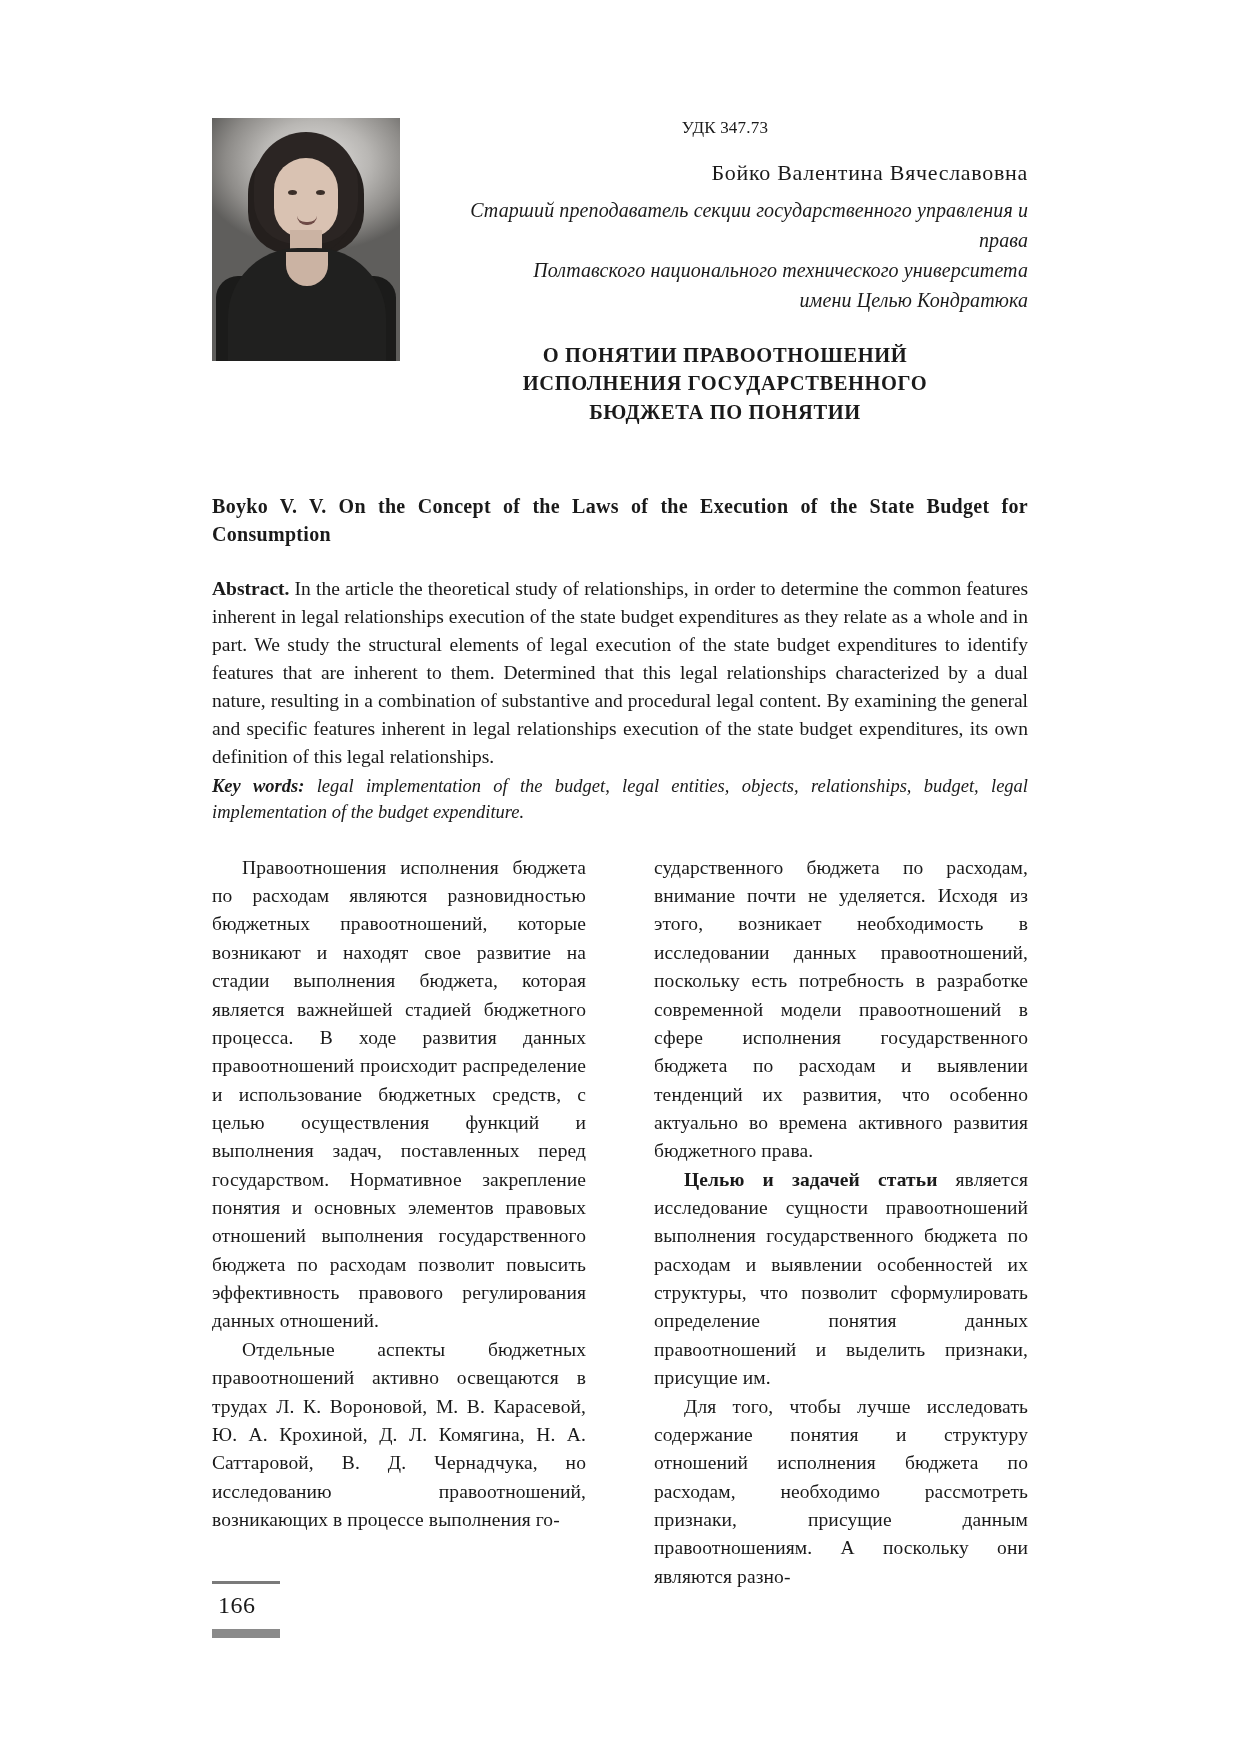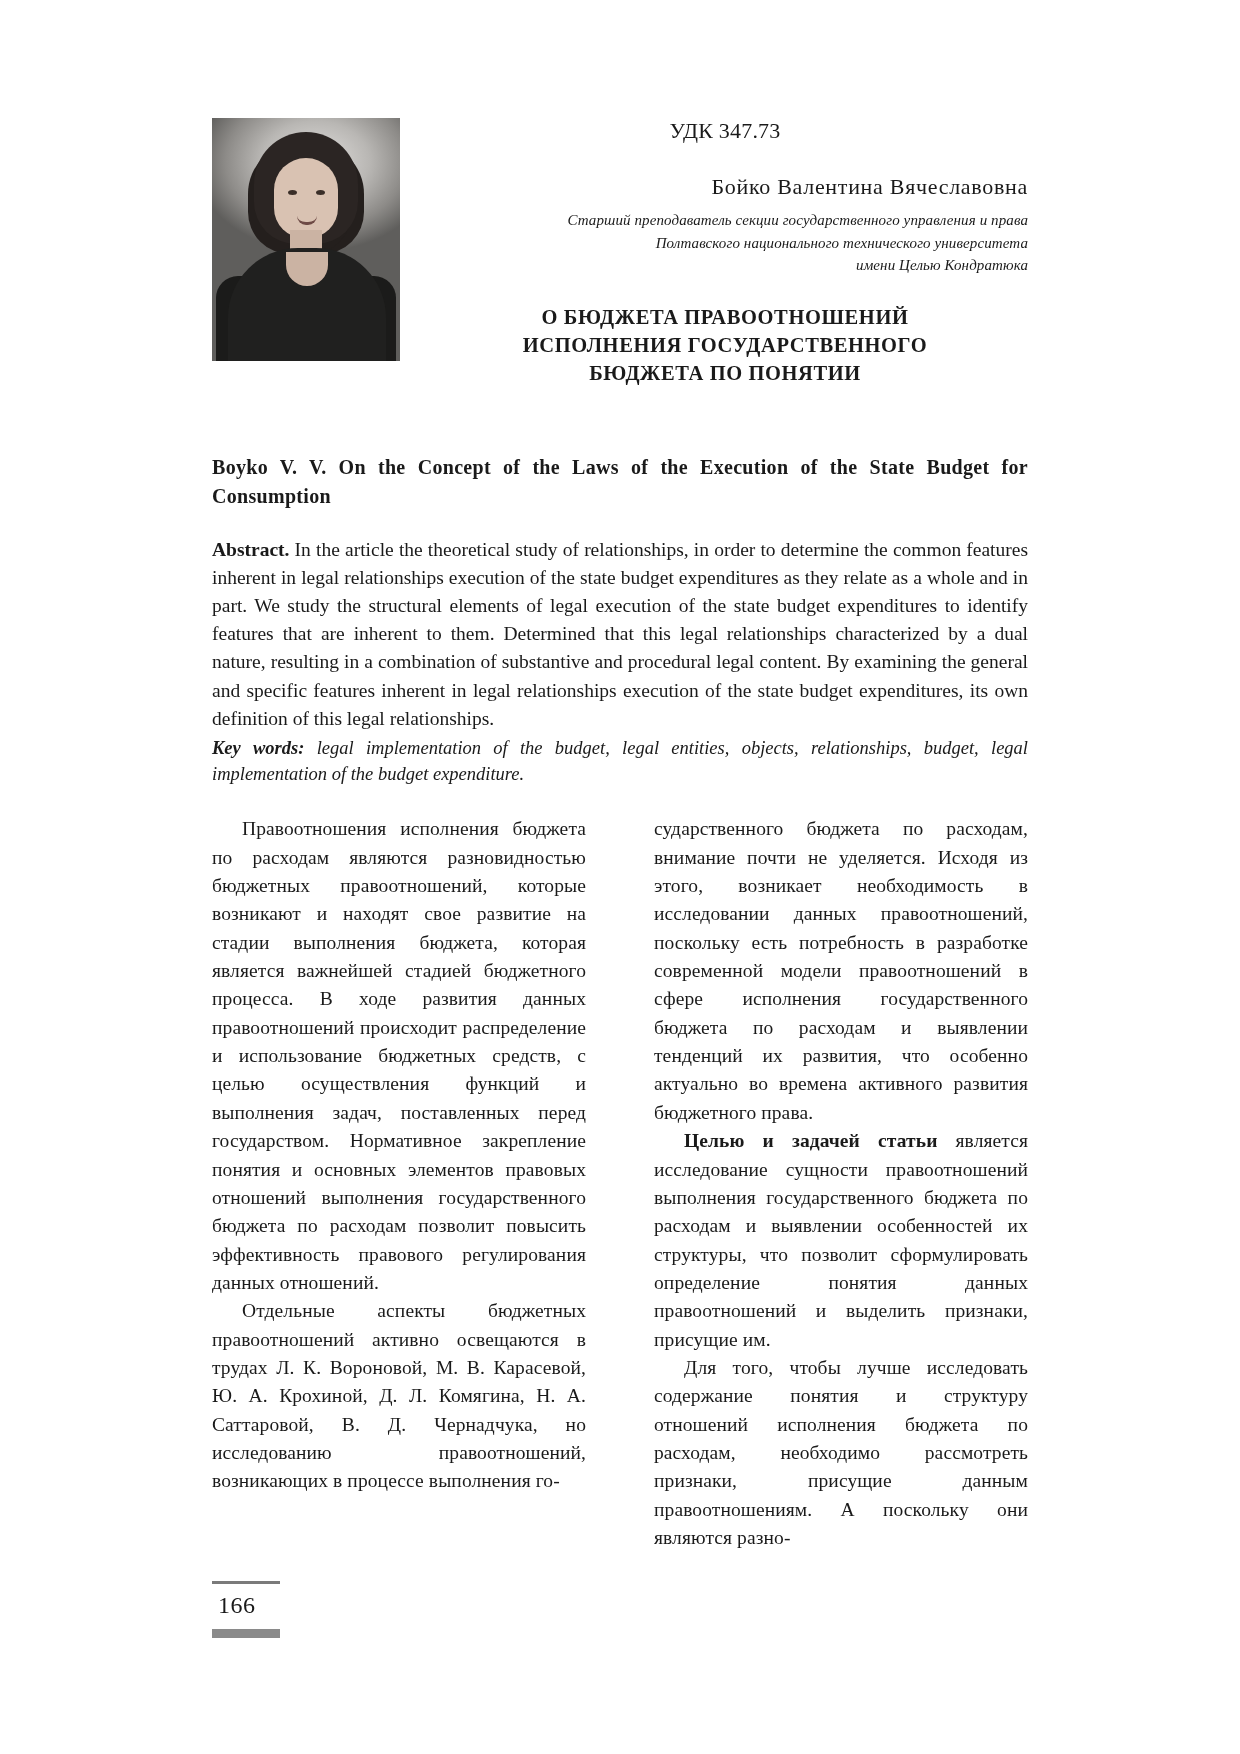--- a/index.html
+++ b/index.html
@@ -112,34 +112,34 @@
     background: #1b1b1a;
   }
   .portrait .shoulder-l { left: 4px; border-radius: 22px 0 0 0; }
   .portrait .shoulder-r { left: 138px; border-radius: 0 22px 0 0; }
 
   .header-text {
     margin-left: 210px;
     text-align: right;
   }
   .udk {
-    font-size: 22px;
+    font-size: 17px;
     letter-spacing: 0.2px;
     text-align: center;
     margin-left: 0;
-    margin-bottom: 30px;
+    margin-bottom: 22px;
   }
   .author {
     font-size: 22px;
     letter-spacing: 0.7px;
     margin-bottom: 9px;
   }
   .affil {
     font-style: italic;
-    font-size: 15px;
+    font-size: 20px;
     line-height: 1.5;
     letter-spacing: 0.1px;
   }
   .article-title {
     margin-top: 26px;
     text-align: center;
     font-size: 20.5px;
     line-height: 1.38;
     letter-spacing: 0.6px;
     font-weight: bold;
@@ -242,21 +242,21 @@
 
       <div class="header-text">
         <div class="udk">УДК 347.73</div>
         <div class="author">Бойко Валентина Вячеславовна</div>
         <div class="affil">
           <div>Старший преподаватель секции государственного управления и права</div>
           <div>Полтавского национального технического университета</div>
           <div>имени Целью Кондратюка</div>
         </div>
         <div class="article-title">
-          <div>О БЮДЖЕТА ПРАВООТНОШЕНИЙ</div>
+          <div>О ПОНЯТИИ ПРАВООТНОШЕНИЙ</div>
           <div>ИСПОЛНЕНИЯ ГОСУДАРСТВЕННОГО</div>
           <div>БЮДЖЕТА ПО ПОНЯТИИ</div>
         </div>
       </div>
     </div>
 
     <div class="en-title">Boyko V. V. On the Concept of the Laws of the Execution of the State Budget for Consumption</div>
 
     <div class="abstract">
       <b>Abstract.</b><span> In the article the theoretical study of relationships, in order to determine the common features inherent in legal relationships execution of the state budget expenditures as they relate as a whole and in part. We study the structural elements of legal execution of the state budget expenditures to identify features that are inherent to them. Determined that this legal relationships characterized by a dual nature, resulting in a combination of substantive and procedural legal content. By examining the general and specific features inherent in legal relationships execution of the state budget expenditures, its own definition of this legal relationships.</span>

